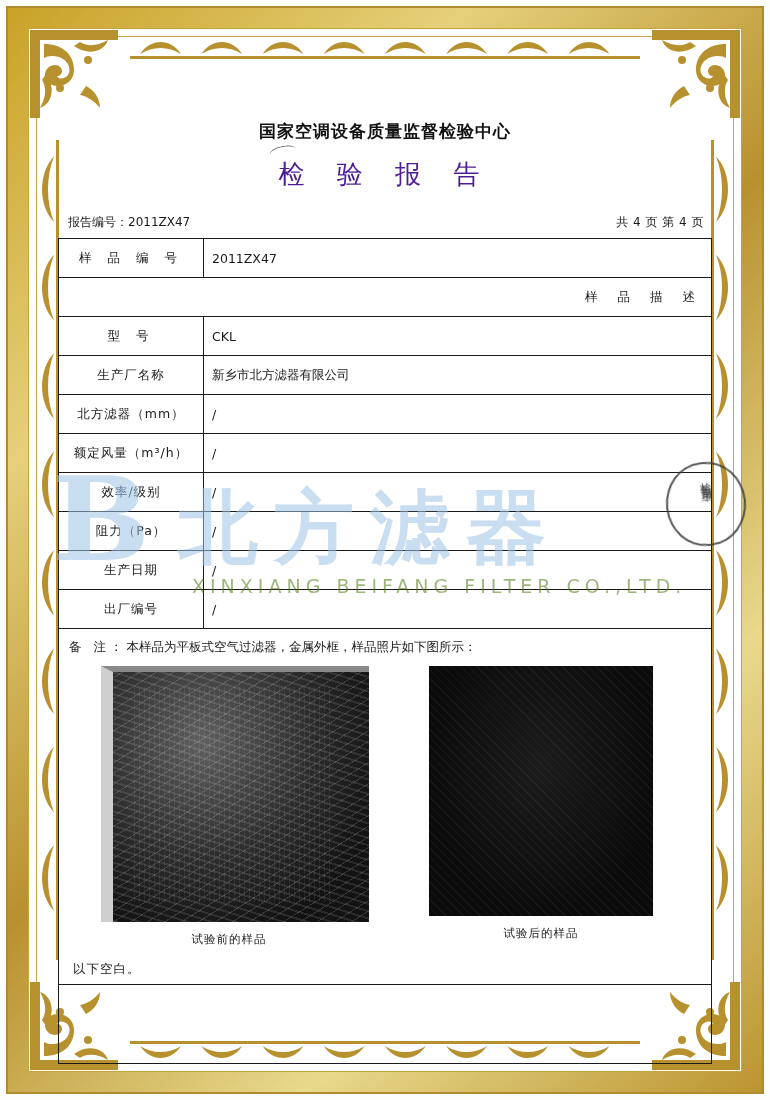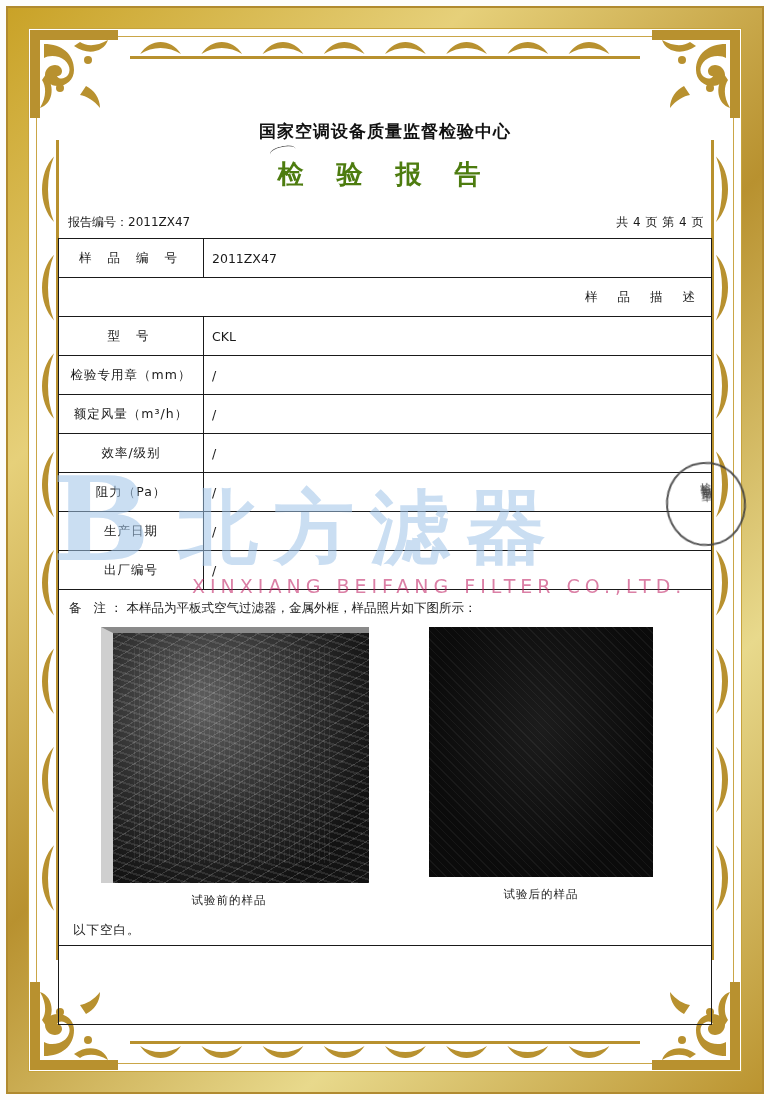--- a/index.html
+++ b/index.html
@@ -66,24 +66,24 @@
     font-size:17px;
     font-weight:bold;
     letter-spacing:1px;
     margin-top:62px;
     font-family:"DejaVu Sans","Liberation Sans",sans-serif;
     color:#111;
   }
   .title-main{
     text-align:center;
     font-size:26px;
-    font-weight:bold;
+    font-weight:normal;
     letter-spacing:12px;
     margin-top:14px;
-    color:#4d7c0f;
+    color:#4c1d95;
   }
   .meta-row{
     position:relative;
     margin-top:22px;
     height:18px;
     font-size:12px;
   }
   .report-no{
     position:absolute;left:10px;top:0;
     white-space:nowrap;
@@ -201,21 +201,21 @@
     line-height:1;
   }
   .wm-cn{
     position:absolute;left:138px;top:20px;
     font-size:80px;font-weight:bold;color:#9fc3e8;
     letter-spacing:16px;
     white-space:nowrap;
   }
   .wm-en{
     position:absolute;left:152px;top:120px;
-    font-size:19px;color:#be185d;letter-spacing:5px;
+    font-size:19px;color:#4d7c0f;letter-spacing:5px;
     white-space:nowrap;
   }
   
   .stamp{
     position:absolute;right:24px;top:462px;
     width:76px;height:80px;
     border:2px solid #3b3b3b;
     border-radius:50%/52%;
     color:#2b2b2b;
     font-size:11px;
@@ -362,21 +362,25 @@
           <td class="value">2011ZX47</td>
         </tr>
         <tr>
           <td class="section" colspan="2">样 品 描 述</td>
         </tr>
         <tr>
           <td class="label spaced">型  号</td>
           <td class="value">CKL</td>
         </tr>
         <tr>
-          <td class="label">检验专用章（mm）</td>
+          <td class="label">生产厂名称</td>
+          <td class="value">新乡市北方滤器有限公司</td>
+        </tr>
+        <tr>
+          <td class="label">北方滤器（mm）</td>
           <td class="value">/</td>
         </tr>
         <tr>
           <td class="label">额定风量（m³/h）</td>
           <td class="value">/</td>
         </tr>
         <tr>
           <td class="label">效率/级别</td>
           <td class="value">/</td>
         </tr>

